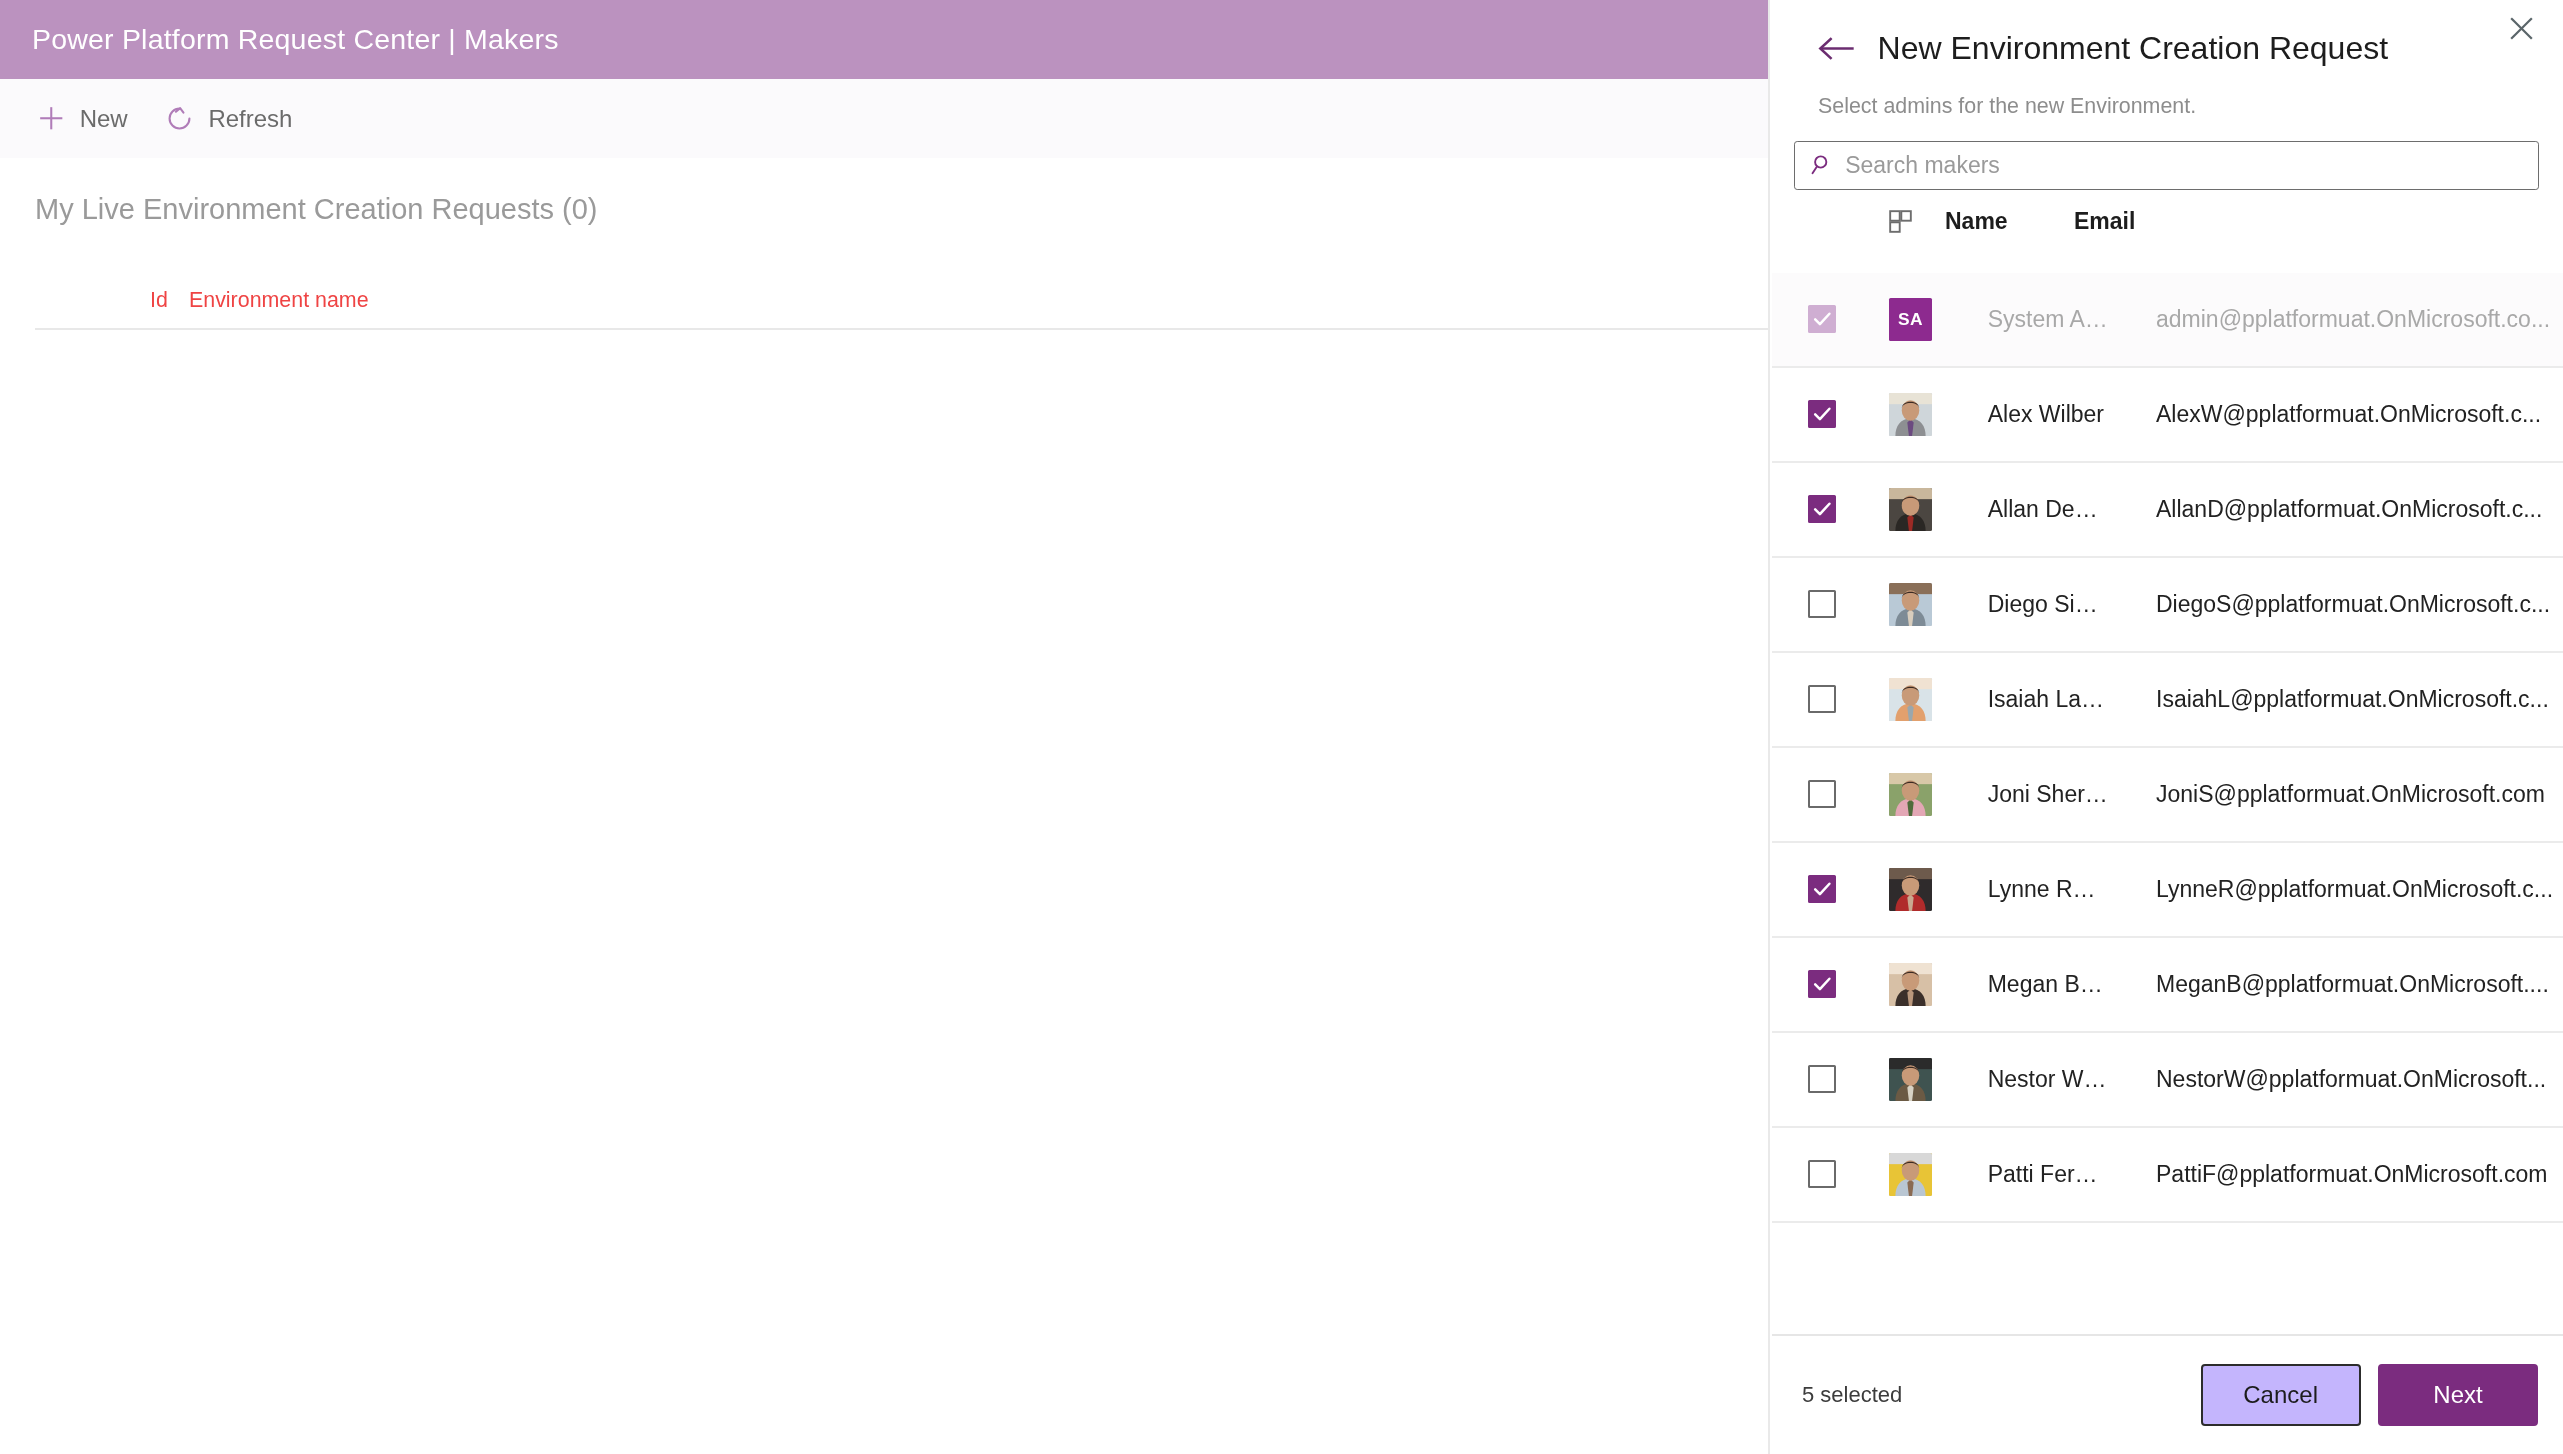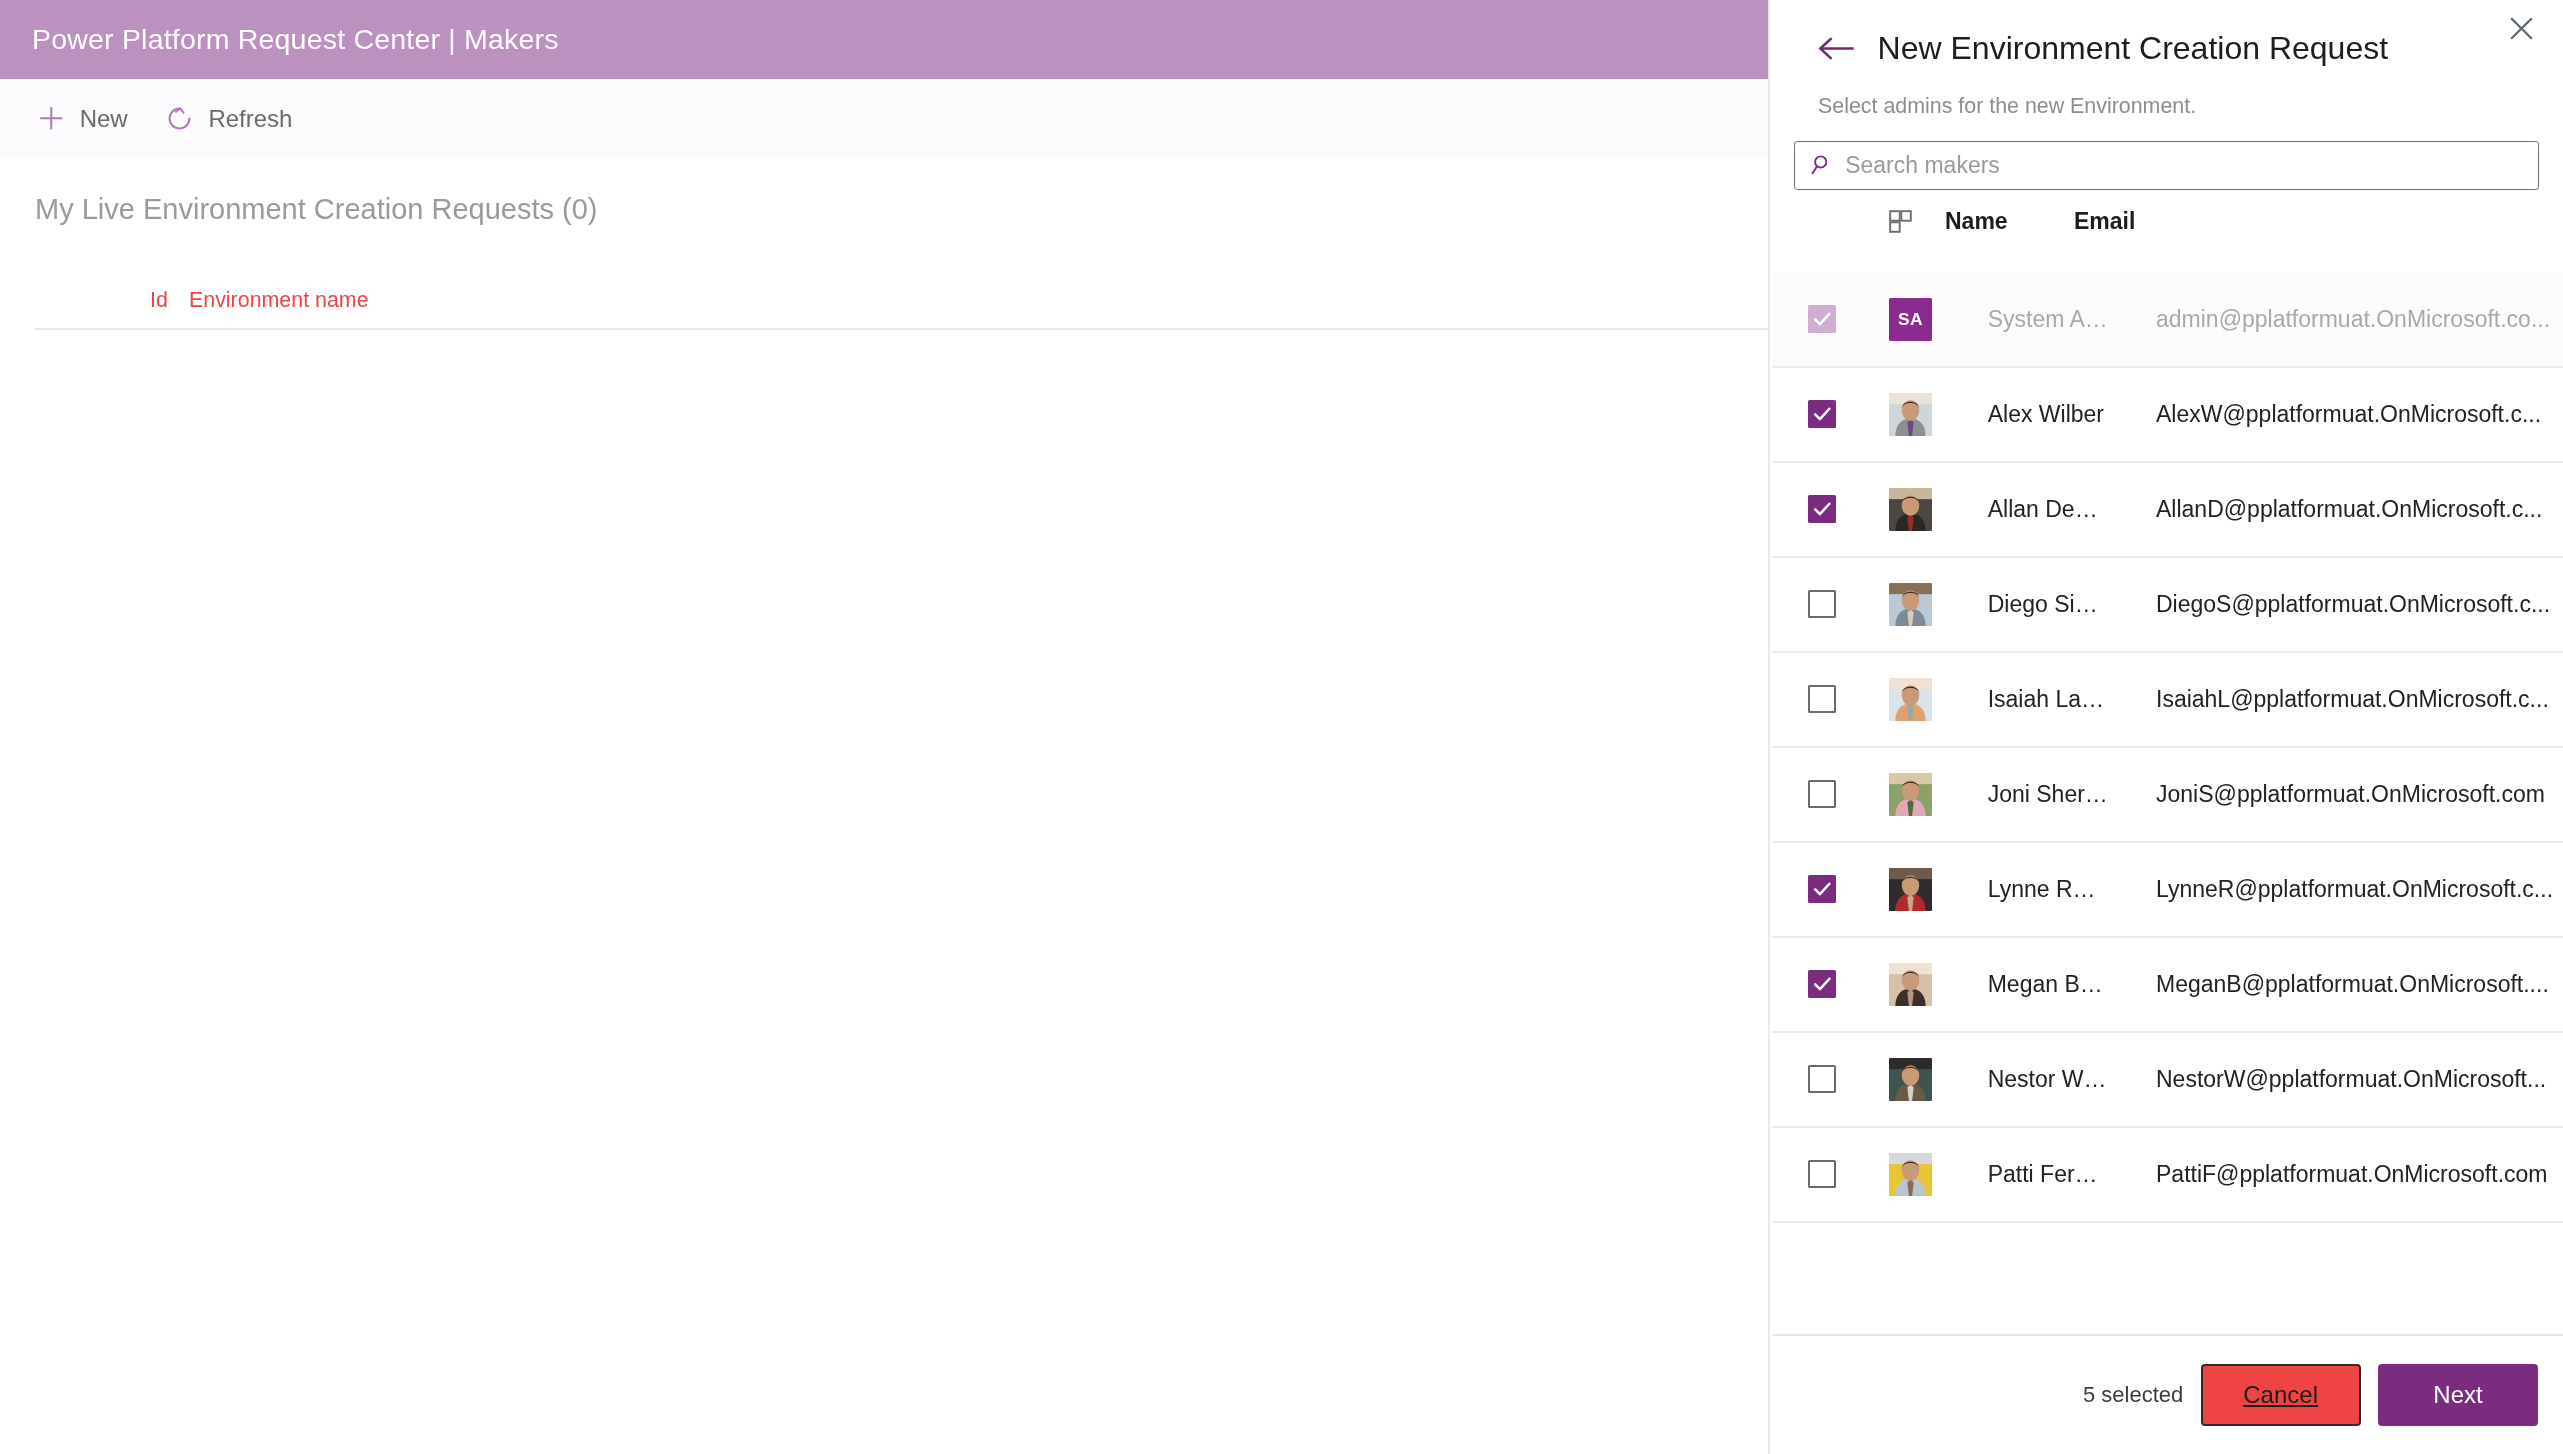--- a/index.html
+++ b/index.html
@@ -214,34 +214,33 @@
   .maker-row.disabled .name-cell,
   .maker-row.disabled .email-cell { color: #a8a8a8; }
 
   #panel-footer {
     flex: 0 0 auto;
     border-top: 2.4px solid #e6e6e6;
     height: 120px;
     display: flex; align-items: center;
     padding: 0 25px 0 30px;
     gap: 17.4px;
-    text-align: right;
   }
   #selected-count {
     font-size: 22px; color: #3c3c3c; flex: 1 1 auto;
   }
   .pf-btn {
     min-width: 160px; height: 62px;
     font-size: 24px;
     font-family: "Liberation Sans", sans-serif;
     border-radius: 4px;
     display: flex; align-items: center; justify-content: center;
     cursor: default;
   }
-  #cancel-btn { background: #ef4444; border: 2.4px solid #2c2c2c; color: #1c1c1c; text-decoration: underline; }
+  #cancel-btn { background: #c4b5fd; border: 2.4px solid #2c2c2c; color: #1c1c1c; }
   #next-btn { background: #7b2c7f; border: 2.4px solid #7b2c7f; color: #ffffff; }
 </style>
 </head>
 <body>
 
 <div id="app-root">
 
   <div id="main-pane">
 
     <div id="app-header-bar">

